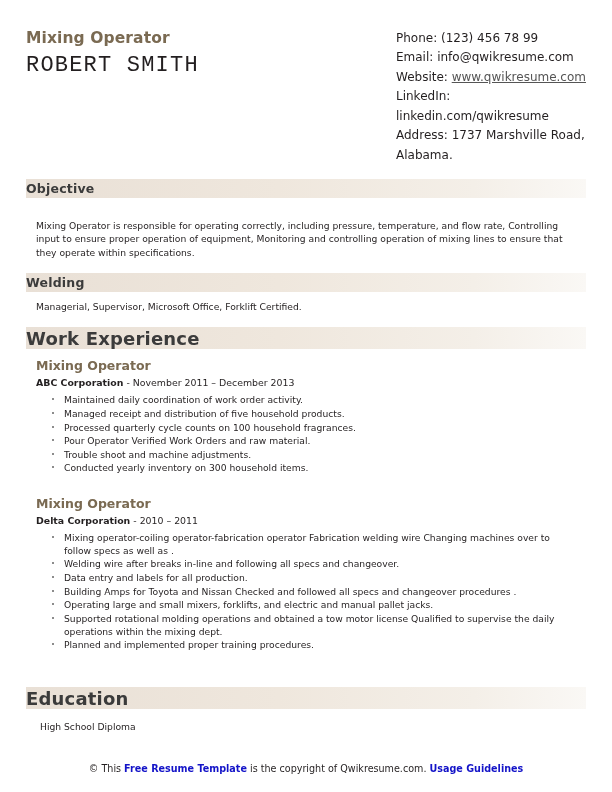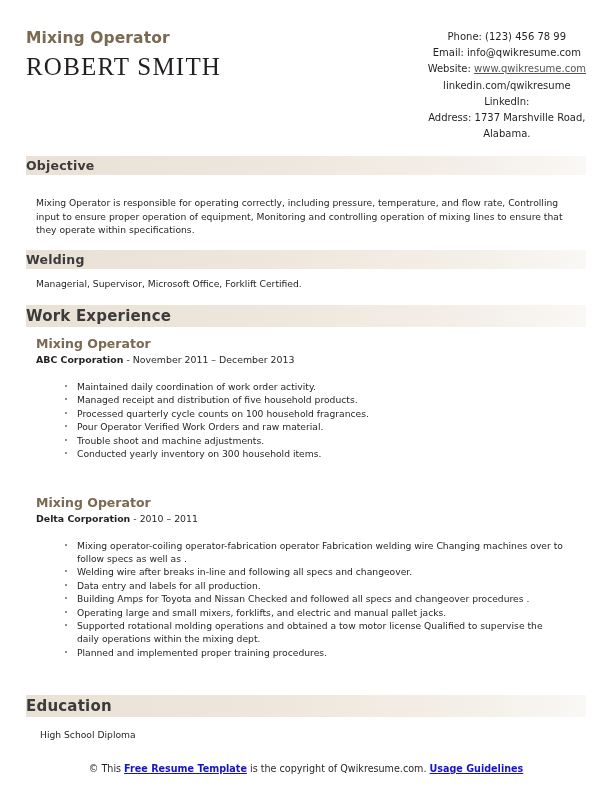--- a/index.html
+++ b/index.html
@@ -35,31 +35,31 @@
   }
   .job-title {
     font-size: 15.5px;
     font-weight: bold;
     color: #7a6a52;
     letter-spacing: 0.1px;
     line-height: 1.1;
     margin: 0 0 6px 0;
   }
   .person-name {
-    font-size: 25px;
+    font-size: 22px;
     font-weight: normal;
     color: #231f20;
     letter-spacing: 1.2px;
     line-height: 1.15;
     margin: 0;
-    font-family: Liberation Serif, serif;
+    font-family: Liberation Mono, monospace;
   }
   .contact {
-    text-align: center;
-    font-size: 10px;
+    text-align: left;
+    font-size: 12px;
     line-height: 1.62;
     color: #231f20;
     max-width: 208px;
     padding-top: 3px;
   }
   .contact div { white-space: normal; }
   .contact .weblink {
     color: #555555;
     text-decoration: underline;
   }
@@ -73,21 +73,21 @@
     align-items: center;
     box-sizing: border-box;
   }
   .section-bar.big { height: 22px; }
   .section-title {
     font-size: 12.5px;
     font-weight: bold;
     color: #3b3b3b;
     letter-spacing: 0.2px;
   }
-  .section-bar.big .section-title { font-size: 15px; }
+  .section-bar.big .section-title { font-size: 18px; }
 
   .section-body {
     padding: 21px 10px 0 10px;
     font-size: 9.2px;
     line-height: 1.45;
     color: #231f20;
   }
   .section-body.tight { padding-top: 8px; }
 
   
@@ -102,21 +102,21 @@
   }
   .exp-meta {
     font-size: 9.4px;
     color: #231f20;
     margin: 0 0 4px 0;
     line-height: 1.3;
   }
   .exp-meta .company { font-weight: bold; }
   .bullets {
     list-style: none;
-    margin: 13px;
+    margin: 0;
     padding: 0 0 0 14px;
   }
   .bullets li {
     position: relative;
     font-size: 9.2px;
     line-height: 1.42;
     padding-left: 14px;
     margin-bottom: 0.5px;
     color: #231f20;
   }
@@ -147,21 +147,20 @@
     font-size: 9.6px;
     line-height: 1.5;
     color: #231f20;
     padding: 0 80px;
     box-sizing: border-box;
   }
   .footer a,
   .footer .flink {
     color: #1414c8;
     font-weight: bold;
-    text-decoration: underline;
   }
 </style>
 </head>
 <body>
 
 <div class="page">
 
   <div class="masthead">
     <div class="identity">
       <div class="job-title">Mixing Operator</div>
@@ -174,22 +173,22 @@
         <span>(123) 456 78 99</span>
       </div>
       <div>
         <span>Email:</span>
         <span>info@qwikresume.com</span>
       </div>
       <div>
         <span>Website:</span>
         <span class="weblink">www.qwikresume.com</span>
       </div>
+      <div>LinkedIn:</div>
       <div>linkedin.com/qwikresume</div>
-      <div>LinkedIn:</div>
       <div>
         <span>Address:</span>
         <span>1737 Marshville Road,</span>
       </div>
       <div>Alabama.</div>
     </div>
   </div>
 
   <div class="section-bar">
     <span class="section-title">Objective</span>

